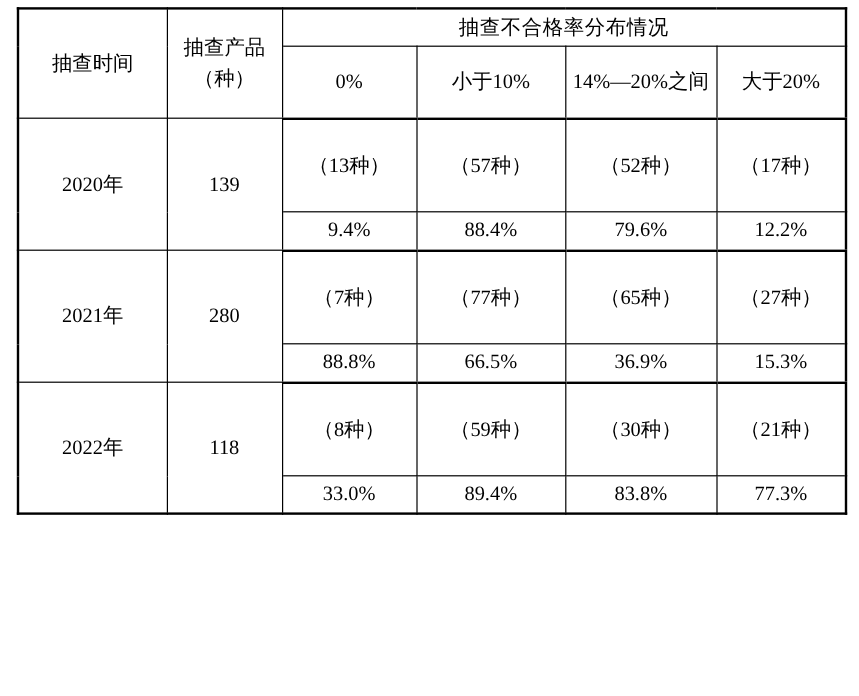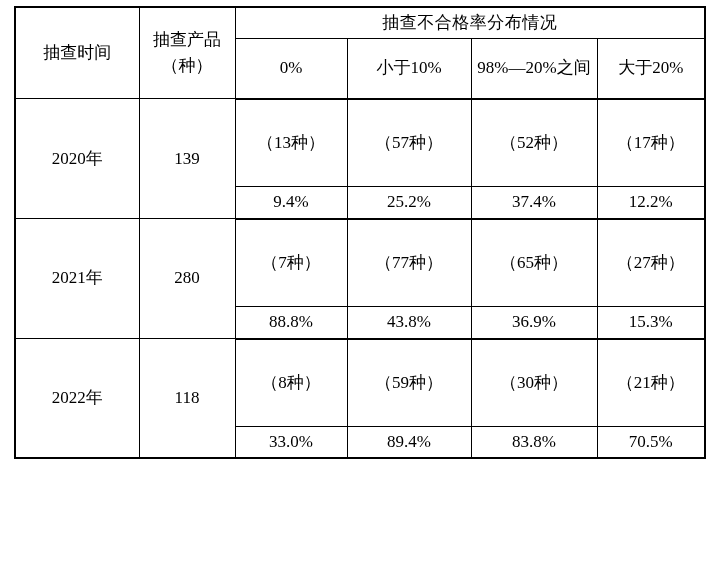--- a/index.html
+++ b/index.html
@@ -64,21 +64,21 @@
   td.count-cell, td.pct-cell {
     border-top: none;
     border-bottom: none;
   }
   td.count-cell { padding-top: 10px; padding-bottom: 2px; }
   td.pct-cell   { padding-top: 2px; padding-bottom: 10px; }
 
   td.year-cell, td.prod-cell {
     font-size: 17px;
   }
-  .tall { height: 88px; }
+  .tall { height: 78px; }
   .hdr-tall { height: 60px; }
 </style>
 </head>
 <body>
 
 <div class="sheet">
   <table class="stat-table">
     <colgroup>
       <col class="c-time">
       <col class="c-prod">
@@ -89,66 +89,66 @@
     </colgroup>
     <thead>
       <tr>
         <th class="hdr-time" rowspan="2">抽查时间</th>
         <th class="hdr-prod" rowspan="2">抽查产品（种）</th>
         <th class="hdr-span" colspan="4">抽查不合格率分布情况</th>
       </tr>
       <tr class="header-bottom hdr-tall">
         <th class="hdr-sub">0%</th>
         <th class="hdr-sub">小于10%</th>
-        <th class="hdr-sub">98%—20%之间</th>
+        <th class="hdr-sub">14%—20%之间</th>
         <th class="hdr-sub">大于20%</th>
       </tr>
     </thead>
     <tbody>
 
       <tr>
         <td class="year-cell" rowspan="2">2020年</td>
         <td class="prod-cell" rowspan="2">139</td>
         <td class="count-cell tall">（13种）</td>
         <td class="count-cell tall">（57种）</td>
         <td class="count-cell tall">（52种）</td>
         <td class="count-cell tall">（17种）</td>
       </tr>
       <tr class="group-end">
         <td class="pct-cell">9.4%</td>
-        <td class="pct-cell">25.2%</td>
-        <td class="pct-cell">37.4%</td>
+        <td class="pct-cell">88.4%</td>
+        <td class="pct-cell">79.6%</td>
         <td class="pct-cell">12.2%</td>
       </tr>
 
       <tr>
         <td class="year-cell" rowspan="2">2021年</td>
         <td class="prod-cell" rowspan="2">280</td>
         <td class="count-cell tall">（7种）</td>
         <td class="count-cell tall">（77种）</td>
         <td class="count-cell tall">（65种）</td>
         <td class="count-cell tall">（27种）</td>
       </tr>
       <tr class="group-end">
         <td class="pct-cell">88.8%</td>
-        <td class="pct-cell">43.8%</td>
+        <td class="pct-cell">66.5%</td>
         <td class="pct-cell">36.9%</td>
         <td class="pct-cell">15.3%</td>
       </tr>
 
       <tr>
         <td class="year-cell" rowspan="2">2022年</td>
         <td class="prod-cell" rowspan="2">118</td>
         <td class="count-cell tall">（8种）</td>
         <td class="count-cell tall">（59种）</td>
         <td class="count-cell tall">（30种）</td>
         <td class="count-cell tall">（21种）</td>
       </tr>
       <tr>
         <td class="pct-cell">33.0%</td>
         <td class="pct-cell">89.4%</td>
         <td class="pct-cell">83.8%</td>
-        <td class="pct-cell">70.5%</td>
+        <td class="pct-cell">77.3%</td>
       </tr>
 
     </tbody>
   </table>
 </div>
 
 </body></html>

